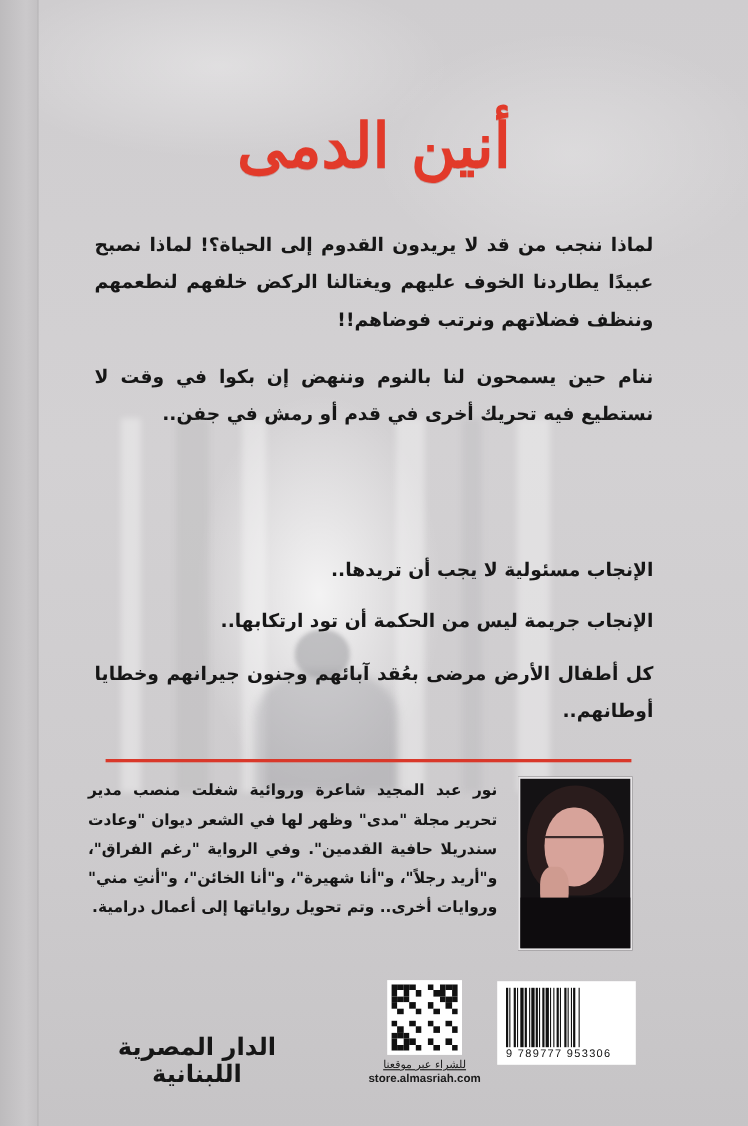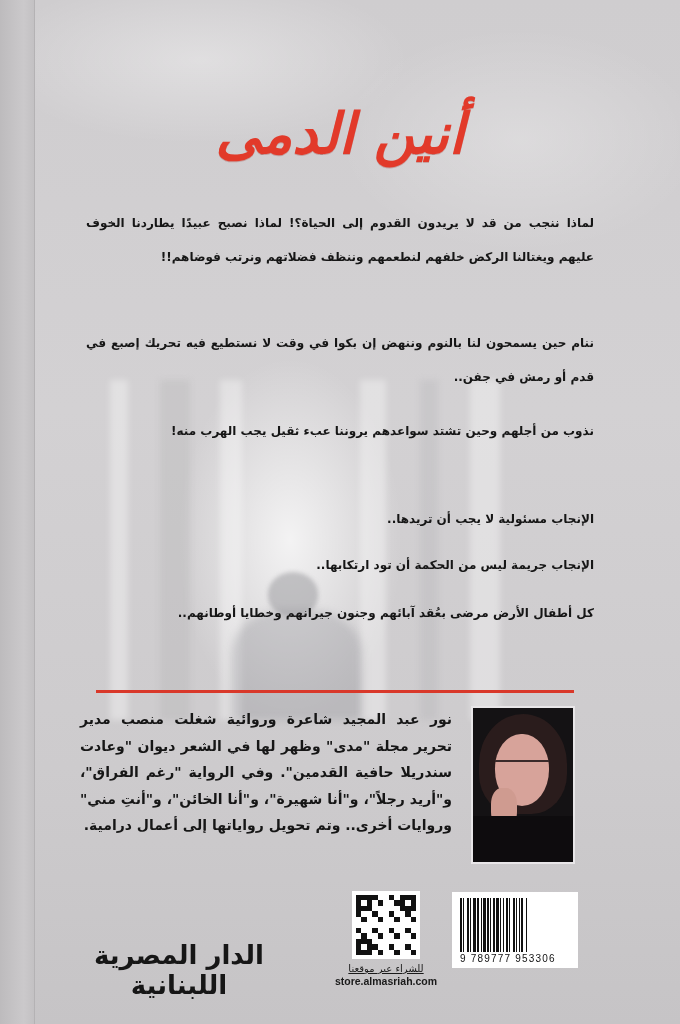--- a/index.html
+++ b/index.html
@@ -38,26 +38,25 @@
       position: absolute; left: 232px; top: 610px; width: 130px; height: 110px;
       border-radius: 40% 40% 0 0;
       background: rgba(150,150,154,0.35); filter: blur(4px);
     }
     .title {
       position: absolute; left: 0; right: 0; top: 100px; text-align: center;
       direction: rtl;
       font-family: "DejaVu Serif", serif; font-weight: bold;
       font-size: 56px; color: #e23a2a; letter-spacing: 2px;
       text-shadow: 0 1px 0 rgba(150,20,10,0.25);
-      font-style: italic;
     }
     .blurb {
       position: absolute; left: 86px; width: 508px; direction: rtl; text-align: justify;
       font-family: "DejaVu Sans", sans-serif; font-weight: bold;
-      font-size: 12px; line-height: 34px; color: #161616;
+      font-size: 17px; line-height: 34px; color: #161616;
     }
     .blurb p { margin: 0; }
     .p1 { top: 206px; }
     .p2 { top: 326px; }
     .p3 { top: 414px; }
     .p4 { top: 502px; }
     .p5 { top: 548px; }
     .p6 { top: 596px; }
     .divider {
       position: absolute; left: 96px; width: 478px; top: 690px; height: 3px;
@@ -114,21 +113,21 @@
     .bars { display: flex; align-items: stretch; height: 54px; }
     .bars span { display: block; height: 100%; background: #111; }
     .bars span.g { background: transparent; }
     .isbn {
       font-family: "Liberation Sans", sans-serif; font-size: 10px; letter-spacing: 1.2px;
       color: #111; margin-top: 1px; text-align: left;
     }
     .publisher {
       position: absolute; left: 80px; top: 940px; width: 198px; text-align: center;
       direction: rtl; font-family: "DejaVu Sans", sans-serif; font-weight: bold;
-      font-size: 26px; color: #161616; letter-spacing: -0.5px;
+      font-size: 22px; color: #161616; letter-spacing: -0.5px;
     }
   </style>
 </head>
 <body>
 
 <div class="cover">
   <div class="spine-edge"></div>
 
   <div class="curtain c1"></div>
   <div class="curtain c2"></div>
@@ -138,24 +137,21 @@
   <div class="curtain c6"></div>
   <div class="silhouette-body"></div>
   <div class="silhouette"></div>
 
   <div class="title">أنين الدمى</div>
 
   <div class="blurb p1">
       <p>لماذا ننجب من قد لا يريدون القدوم إلى الحياة؟! لماذا نصبح عبيدًا يطاردنا الخوف عليهم ويغتالنا الركض خلفهم لنطعمهم وننظف فضلاتهم ونرتب فوضاهم!!</p>
     </div>
   <div class="blurb p2">
-      <p>ننام حين يسمحون لنا بالنوم وننهض إن بكوا في وقت لا نستطيع فيه تحريك إصبع في قدم أو رمش في جفن..</p>
-    </div>
-  <div class="blurb p3">
-      <p>نذوب من أجلهم وحين تشتد سواعدهم يروننا عبء ثقيل يجب الهرب منه!</p>
+      <p>ننام حين يسمحون لنا بالنوم وننهض إن بكوا في وقت لا نستطيع فيه تحريك أخرى في قدم أو رمش في جفن..</p>
     </div>
   <div class="blurb p5">
       <p>الإنجاب جريمة ليس من الحكمة أن تود ارتكابها..</p>
     </div>
   <div class="blurb p4">
       <p>الإنجاب مسئولية لا يجب أن تريدها..</p>
     </div>
   <div class="blurb p6">
       <p>كل أطفال الأرض مرضى بعُقد آبائهم وجنون جيرانهم وخطايا أوطانهم..</p>
     </div>

